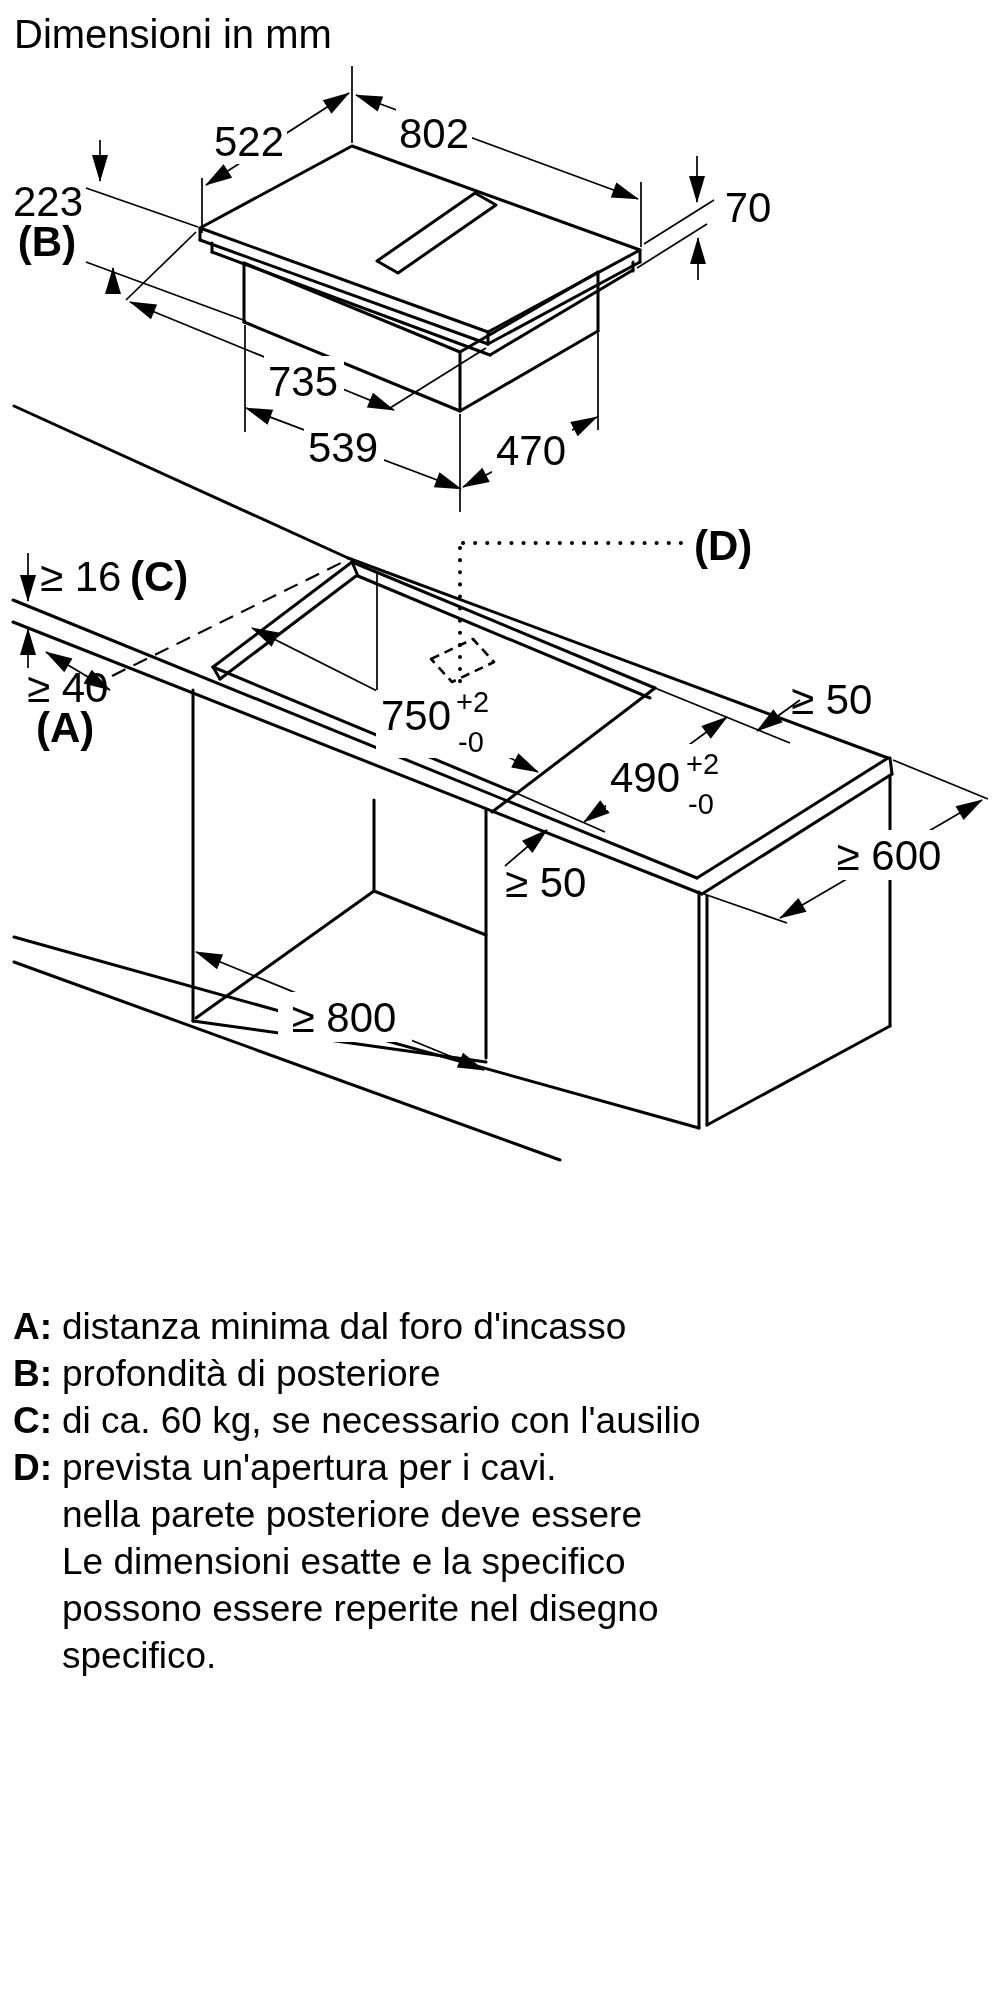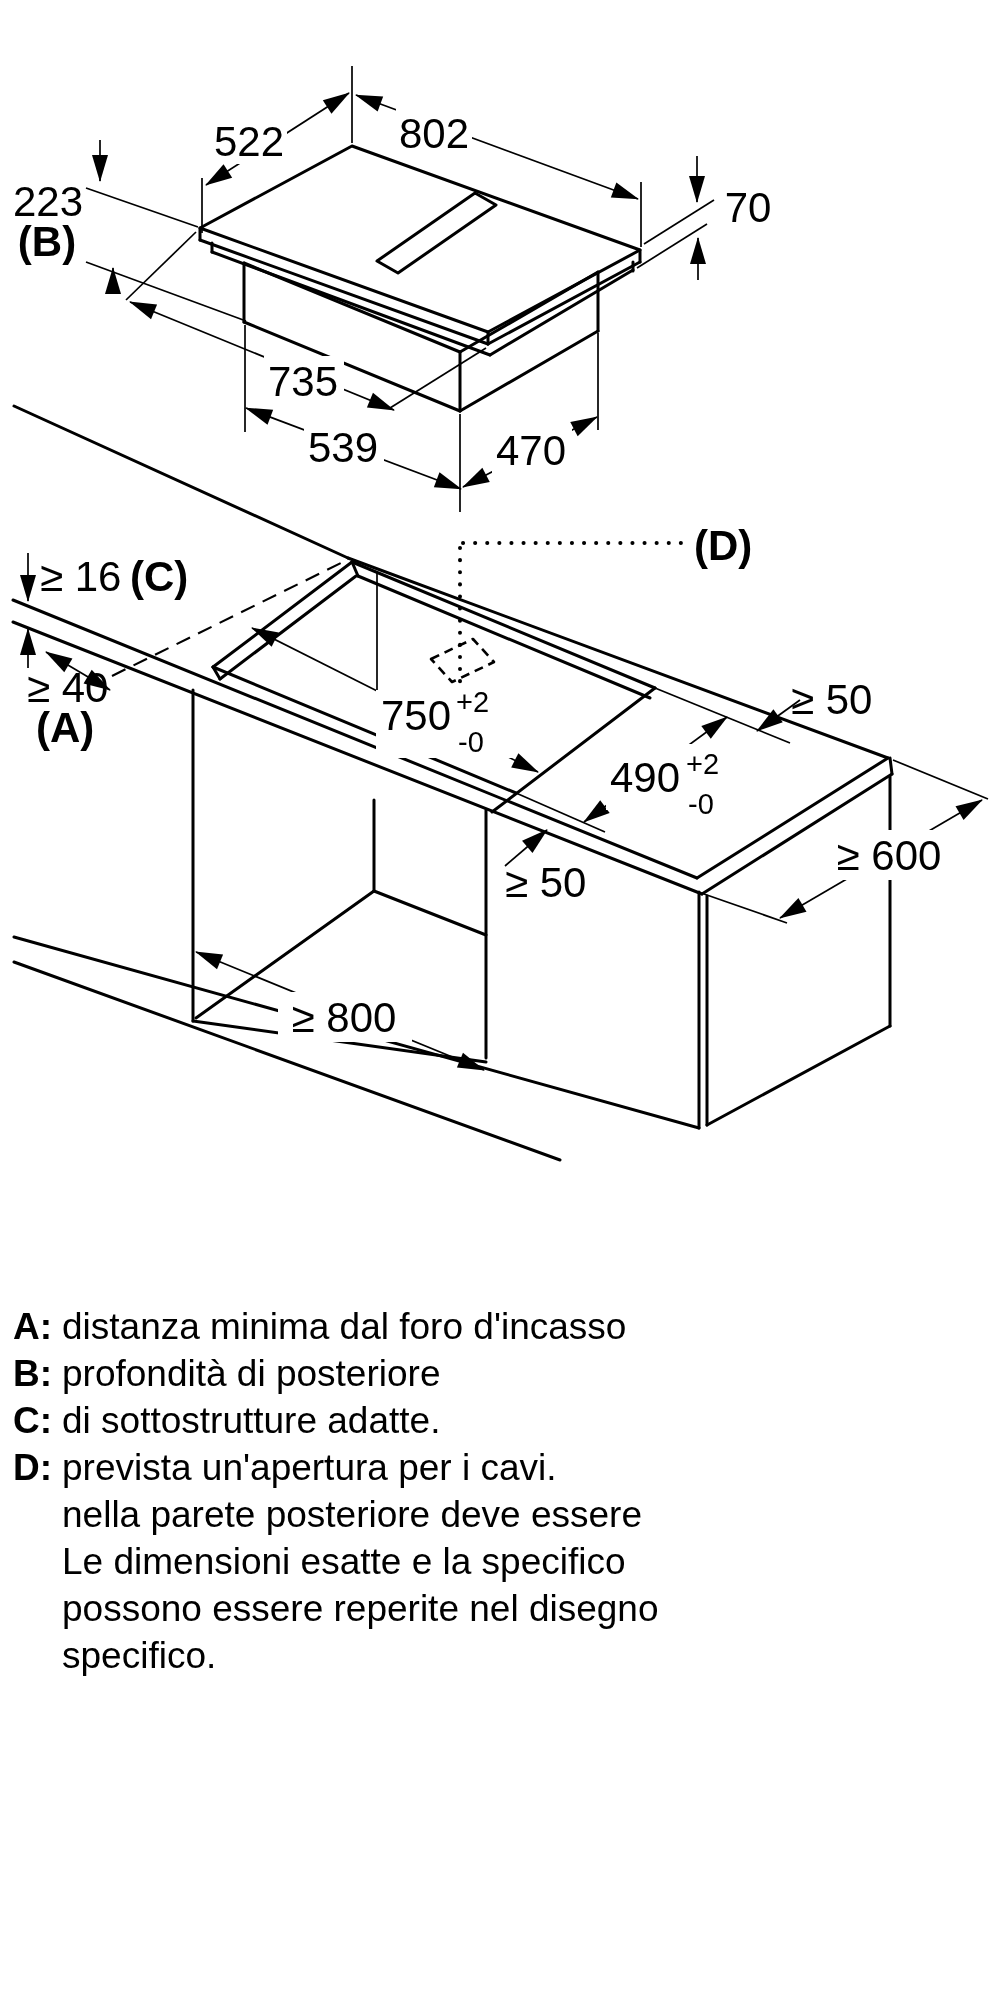--- a/index.html
+++ b/index.html
@@ -14,20 +14,21 @@
   .legend{position:absolute;left:13px;top:1303px;width:975px;font-size:37px;line-height:47px;}
   .legend .entry{display:grid;grid-template-columns:49px 1fr;}
   .legend .lab{font-weight:bold;}
   .legend .lines{white-space:nowrap;}
 </style>
 </head>
 <body>
 
 <div class="page">
 
+  <div class="title">Dimensioni in mm</div>
 
   <svg width="1000" height="2000" viewBox="0 0 1000 2000">
     <defs>
       <marker id="ah" orient="auto-start-reverse" markerUnits="userSpaceOnUse" markerWidth="32" markerHeight="20" refX="29" refY="10">
         <path d="M30,10 L3,2 L3,18 z" fill="#000"></path>
       </marker>
     </defs>
 
     <g stroke="#000" stroke-width="3" fill="none" stroke-linejoin="round" stroke-linecap="round">
 
@@ -209,21 +210,21 @@
       </div>
       <div class="entry">
         <div class="lab">B:</div>
         <div class="lines">
           <div>profondità di posteriore</div>
         </div>
       </div>
       <div class="entry">
         <div class="lab">C:</div>
         <div class="lines">
-          <div>di sottostrutture adatte.</div>
+          <div>di ca. 60 kg, se necessario con l'ausilio</div>
         </div>
       </div>
       <div class="entry">
         <div class="lab">D:</div>
         <div class="lines">
           <div>prevista un'apertura per i cavi.</div>
           <div>nella parete posteriore deve essere</div>
           <div>Le dimensioni esatte e la specifico</div>
           <div>possono essere reperite nel disegno</div>
           <div>specifico.</div>

